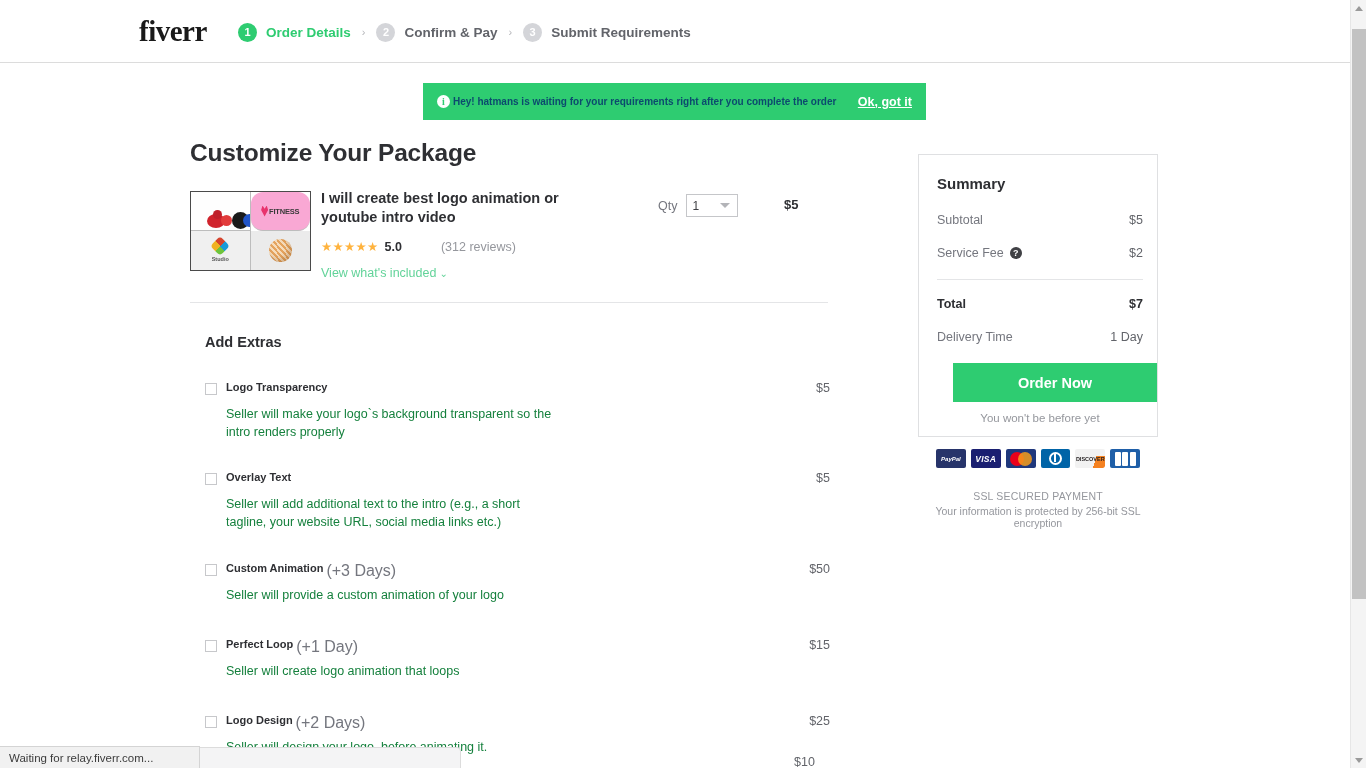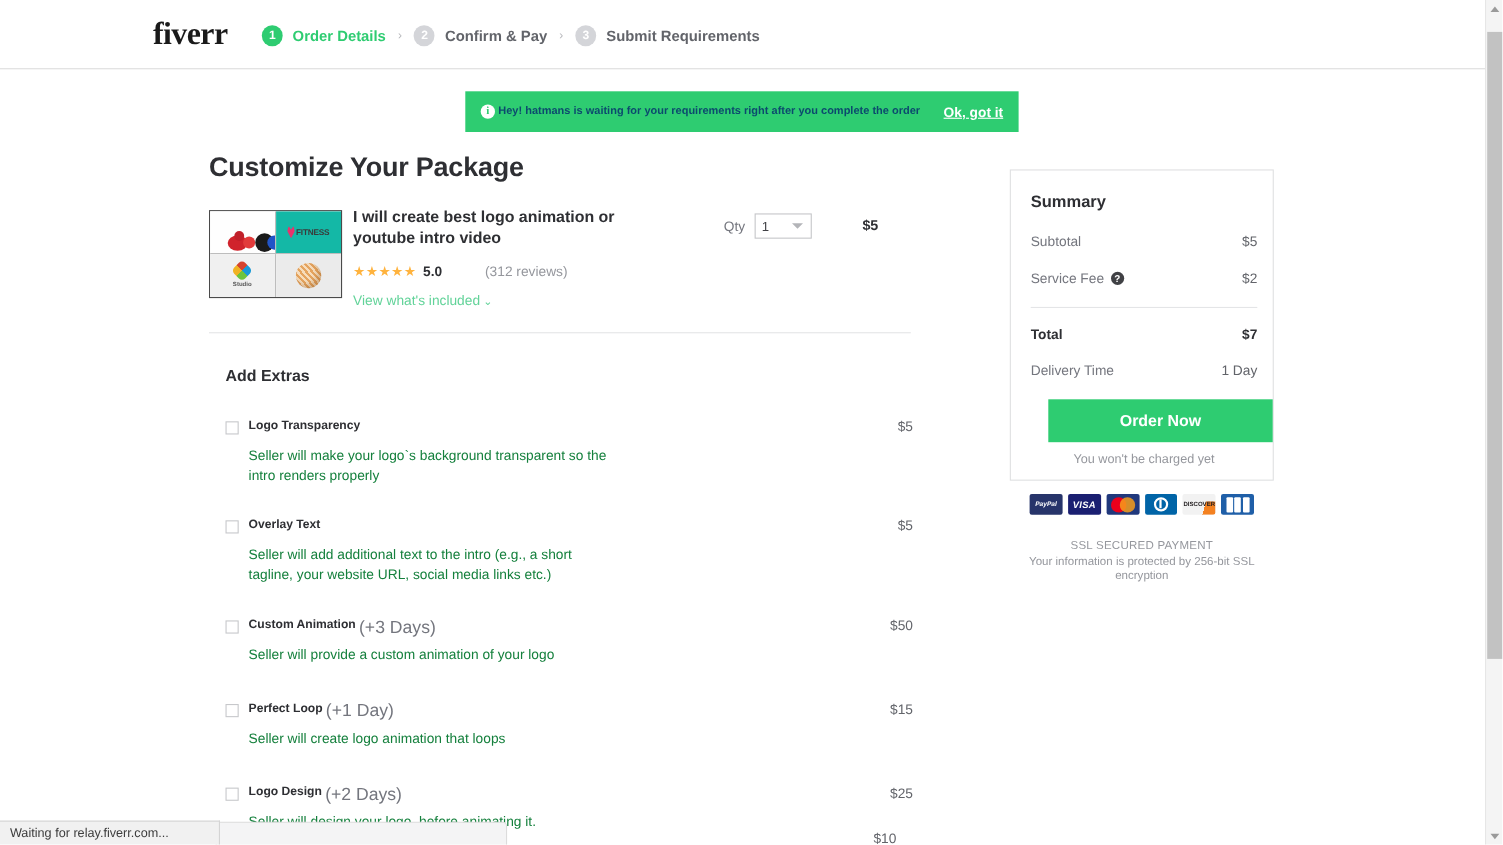--- a/index.html
+++ b/index.html
@@ -170,21 +170,21 @@
   }
 
   .thumb-cell {
     position: relative;
     display: flex;
     align-items: center;
     justify-content: center;
     overflow: hidden;
   }
   .thumb-cell.tl { background: #fefefe; border-right: 1px solid #bdbdbd; border-bottom: 1px solid #bdbdbd; }
-  .thumb-cell.tr { background: #14b8a6; border-bottom: 1px solid #bdbdbd; }
+  .thumb-cell.tr { background: #f9a8d4; border-bottom: 1px solid #bdbdbd; border-radius: 12px; }
   .thumb-cell.bl { background: #f0f0f0; border-right: 1px solid #bdbdbd; }
   .thumb-cell.br { background: #ebebeb; }
 
   .blob { position: absolute; border-radius: 50%; }
 
   .fitness-wrap {
     display: flex; align-items: center; gap: 1px;
   }
   .fitness-mark {
     width: 7px; height: 11px;
@@ -756,21 +756,21 @@
       <span class="sum-label">Total</span>
       <span class="sum-value">$7</span>
     </div>
 
     <div class="sum-row">
       <span class="sum-label">Delivery Time</span>
       <span class="sum-value">1 Day</span>
     </div>
 
     <button class="order-btn">Order Now</button>
-    <div class="charge-note">You won't be charged yet</div>
+    <div class="charge-note">You won't be before yet</div>
   </div>
 
   <div class="payments">
     <span class="pay-icon pay-paypal">PayPal</span>
     <span class="pay-icon pay-visa">VISA</span>
     <span class="pay-icon pay-mc">
       <span class="mc-circles">
           <span class="mc-c red"></span>
           <span class="mc-c yel"></span>
         </span>

